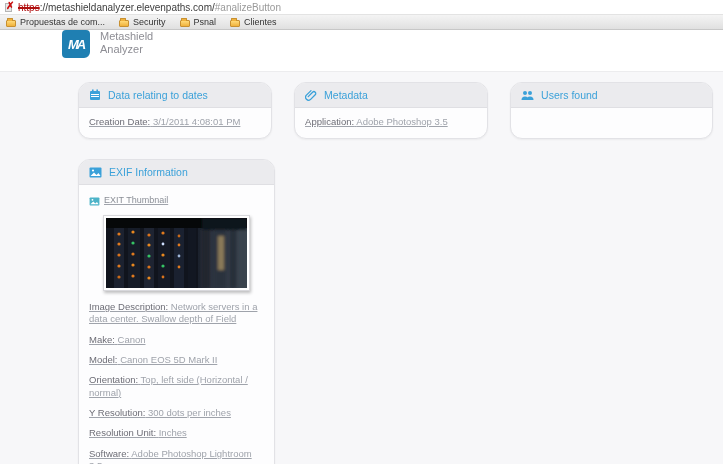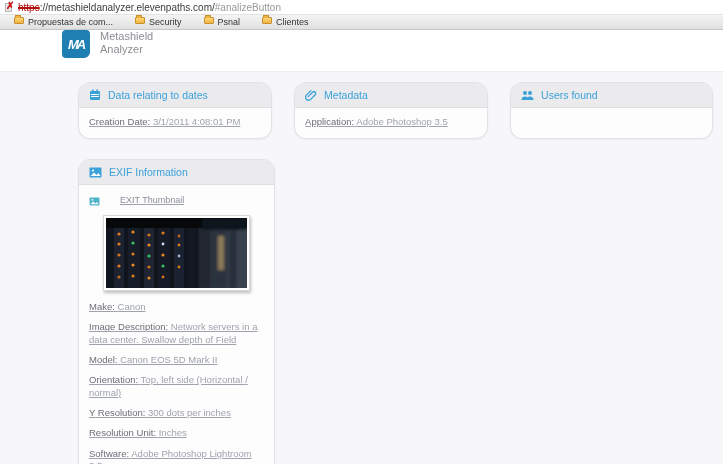--- a/index.html
+++ b/index.html
@@ -11,21 +11,21 @@
             display:flex; align-items:center; padding:0 4px; font-size:10px; color:#4a4a4a; }
   .sec-icon { position:relative; width:11px; height:11px; margin-right:3px; flex:0 0 auto; }
   .sec-icon .page { position:absolute; left:1px; top:1px; width:7px; height:9px; background:#e9e9e9; border:1px solid #b5b5b5; }
   .sec-icon .cross { position:absolute; left:2px; top:-2px; color:#cc1111; font-size:10px; font-weight:bold; line-height:11px; }
   .scheme-struck { color:#b01010; text-decoration:line-through; text-decoration-thickness:2px; margin-right:0px; }
   .url-rest { color:#3c3c3c;text-align:right; }
   .url-frag { color:#9a9a9a; }
 
   .bookmarks { height:15px; background:linear-gradient(#f4f4f4,#e0e0e0); border-bottom:1px solid #c7c7c7;
                display:flex; align-items:center; padding:0 6px; font-size:9px; color:#333; }
-  .bm-item { display:flex; align-items:flex-start; margin-right:14px; cursor:default;margin-left:8px; }
+  .bm-item { display:flex; align-items:flex-end; margin-right:14px; cursor:default; }
   .bm-folder { width:10px; height:7px; background:linear-gradient(#ffd978,#f0b23c); border:1px solid #c89030;
                border-radius:1px; position:relative; margin-right:4px; }
   .bm-folder::before { content:""; position:absolute; top:-3px; left:0; width:4px; height:2px;
                background:#f0b23c; border:1px solid #c89030; border-bottom:none; border-radius:1px 1px 0 0; }
 
   
   .appheader { background:#fff; border-bottom:1px solid #ececee; height:42px; display:flex; align-items:flex-start; padding-left:62px; }
   .logo { width:28px; height:28px; background:#1f7fb2; border-radius:4px 4px 6px 4px; color:#fff;
           font-weight:bold; font-size:13px; display:flex; align-items:center; justify-content:center;
           letter-spacing:-2px; font-style:italic; }
@@ -37,21 +37,21 @@
   .card { background:#fdfdfe; border:1px solid #e2e2e6; border-radius:12px; box-shadow:0 1px 2px rgba(0,0,0,0.05); overflow:hidden; }
   .card.col { width:197px; }
   .card-head { background:#ebebee; border-bottom:1px solid #dfdfe3; padding:6px 10px;
                display:flex; align-items:center; gap:7px; color:#3ba1d9; font-size:10.5px; }
   .card-body { padding:8px 10px; font-size:9.5px; color:#9fa3ab; line-height:1.3;text-decoration:underline; }
   .fld { margin-bottom:7px; }
   .fld:last-child { margin-bottom:2px; }
   .fld .lbl { color:#6d6d76; }
 
   .exif-card { margin-top:20px; }
-  .thumb-row { display:flex; align-items:center; gap:20px; color:#8b8f97; font-size:9px; margin:2px 0 8px 0; }
+  .thumb-row { display:flex; align-items:center; gap:4px; color:#8b8f97; font-size:9px; margin:2px 0 8px 0; }
   .thumb-frame { background:#fff; border:1px solid #d8d8dc; box-shadow:1px 2px 3px rgba(0,0,0,0.25);
                  padding:2px; width:147px; margin:0 auto 10px auto; }
   .thumb-frame svg { display:block; }
   .ico { flex:0 0 auto; display:block; }
 
   .exif-fields .fld { margin-bottom:8px; }
 </style>
 </head>
 <body>
 
@@ -216,22 +216,22 @@
             <rect x="108" y="0" width="12" height="70" fill="#2c333d"></rect>
             <rect x="112" y="18" width="6" height="34" fill="#8a7a58"></rect>
             <rect x="124" y="0" width="6" height="70" fill="#262d37"></rect>
             <rect x="133" y="0" width="8" height="70" fill="#39424d"></rect>
             <rect x="96" y="0" width="45" height="12" fill="#11151b"></rect>
           </g>
         </svg>
       </div>
 
       <div class="exif-fields">
+        <div class="fld"><span class="lbl">Image Description:</span> <span>Network servers in a data center. Swallow depth of Field</span></div>
         <div class="fld"><span class="lbl">Make:</span> <span>Canon</span></div>
-        <div class="fld"><span class="lbl">Image Description:</span> <span>Network servers in a data center. Swallow depth of Field</span></div>
         <div class="fld"><span class="lbl">Model:</span> <span>Canon EOS 5D Mark II</span></div>
         <div class="fld"><span class="lbl">Orientation:</span> <span>Top, left side (Horizontal / normal)</span></div>
         <div class="fld"><span class="lbl">Y Resolution:</span> <span>300 dots per inches</span></div>
         <div class="fld"><span class="lbl">Resolution Unit:</span> <span>Inches</span></div>
         <div class="fld"><span class="lbl">Software:</span> <span>Adobe Photoshop Lightroom 3.5</span></div>
 
       </div>
 
     </div>
   </div>

